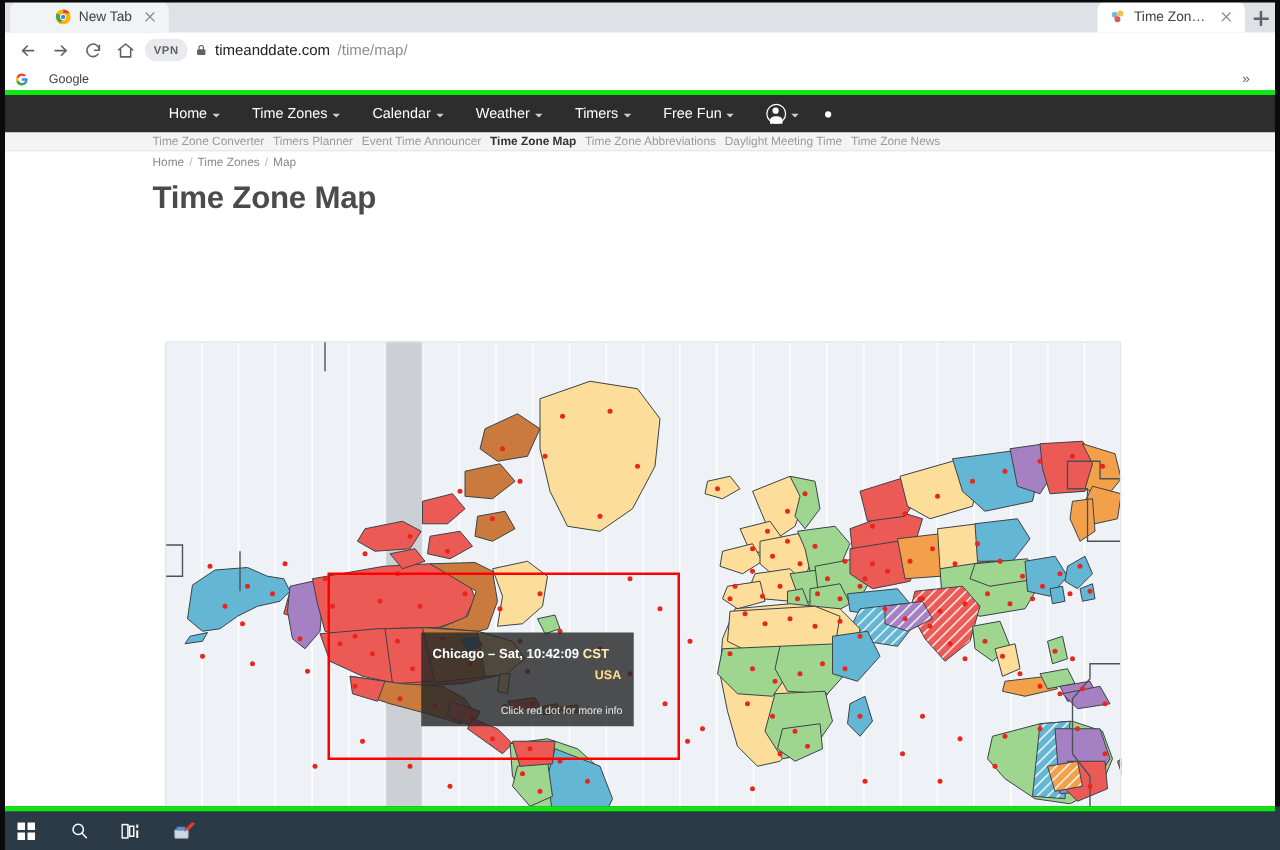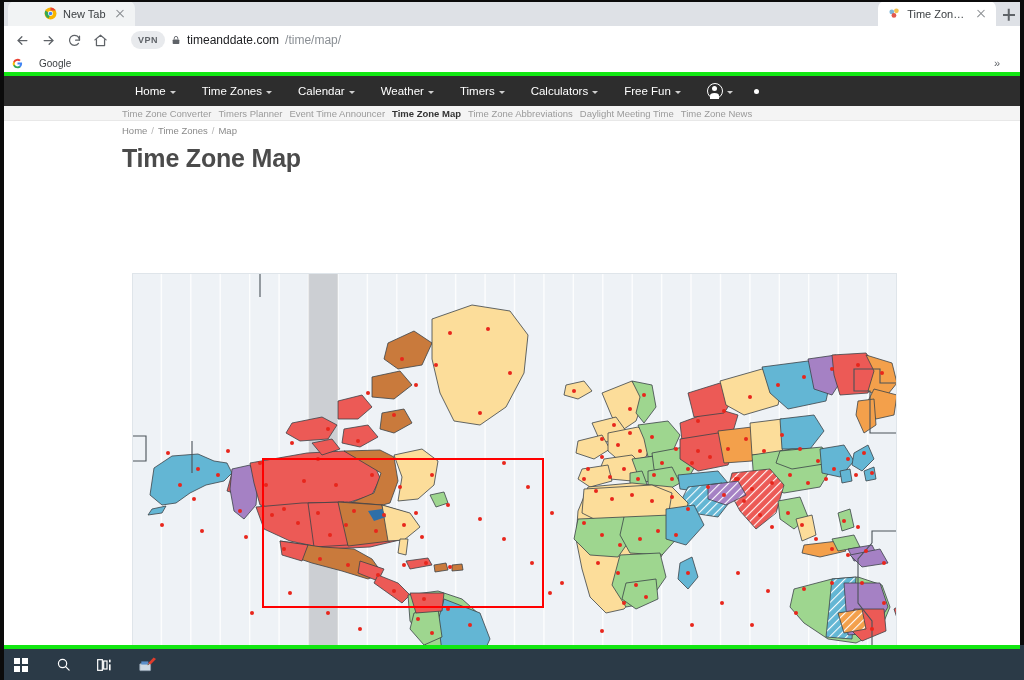--- a/index.html
+++ b/index.html
@@ -91,21 +91,21 @@
   .nav-btn svg { display:block; }
   .vpn-badge {
     flex: 0 0 auto;
     height: 18px;
     min-width: 34px;
     border-radius: 9px;
     background: #e8eaed;
     display: flex; align-items: center; justify-content: center;
     font-size: 9px; font-weight: bold; color: #5f6368;
     letter-spacing: .5px;
-    margin: 0 4px 0 17px;
+    margin: 0 4px 0 2px;
     position: relative;
   }
   .omnibox {
     flex: 1 1 auto;
     height: 22px;
     display: flex; align-items: center; gap: 6px;
     font-size: 12px;
     color: #202124;
   }
   .lock-icon { width: 10px; height: 12px; flex: 0 0 10px; display:block; }
@@ -387,24 +387,20 @@
           <div class="nav-item">
             <span>Calendar</span>
             <span class="caret"></span>
           </div>
           <div class="nav-item">
             <span>Weather</span>
             <span class="caret"></span>
           </div>
           <div class="nav-item">
             <span>Timers</span>
-            <span class="caret"></span>
-          </div>
-          <div class="nav-item">
-            <span>Calculators</span>
             <span class="caret"></span>
           </div>
           <div class="nav-item">
             <span>Free Fun</span>
             <span class="caret"></span>
           </div>
           <div class="nav-item">
             <span class="nav-avatar"></span>
             <span class="caret"></span>
           </div>
@@ -826,20 +822,30 @@
               <circle cx="470" cy="358" r="2"></circle>
             <circle cx="508" cy="374" r="2"></circle>
               <circle cx="418" cy="320" r="2"></circle>
           </g>
 
           <rect x="0.5" y="0.5" width="764" height="433" fill="none" stroke="#dfe5ea" stroke-width="1"></rect>
         </svg>
 
         <div class="sel-rect"></div>
 
+        <div class="tooltip">
+          <div class="tt-line1">
+            <span>Chicago</span>
+            <span>–</span>
+            <span>Sat, 10:42:09</span>
+            <span class="tt-tz">CST</span>
+          </div>
+          <div class="tt-country">USA</div>
+          <div class="tt-hint">Click red dot for more info</div>
+        </div>
 
       </div>
     </div>
   </div>
 
   <div id="taskbar">
     <div class="tb-green"></div>
     <div class="tb-icons">
 
       <div class="tb-btn">

